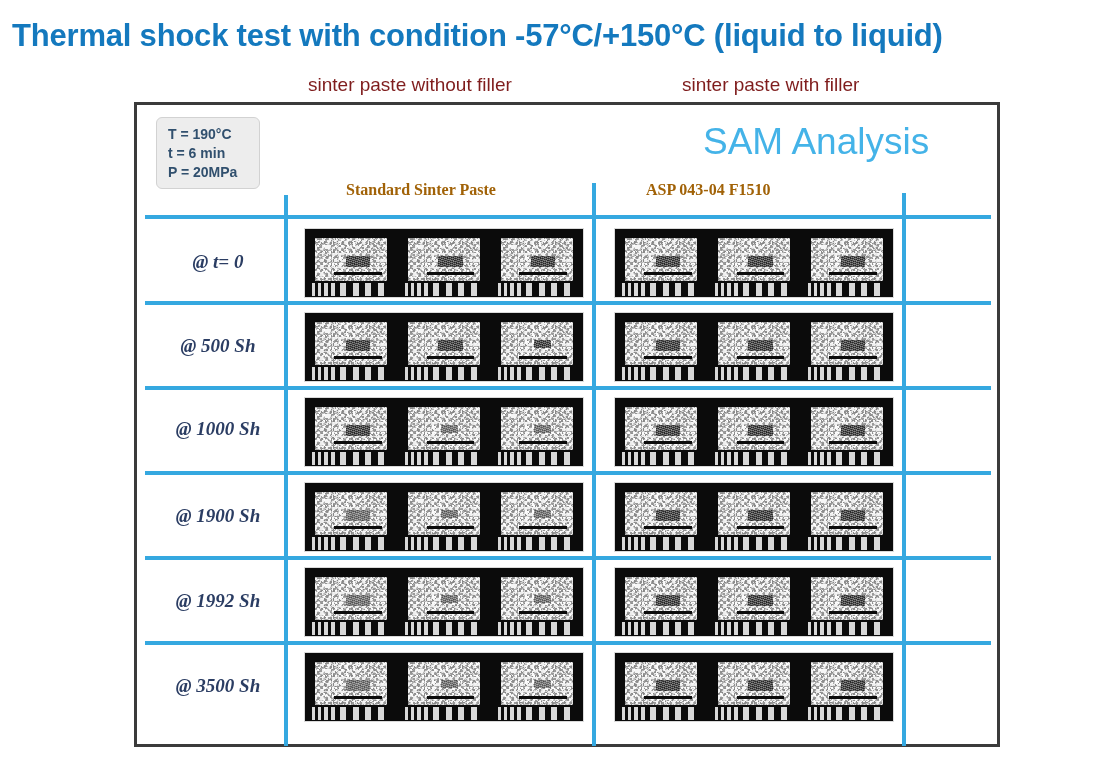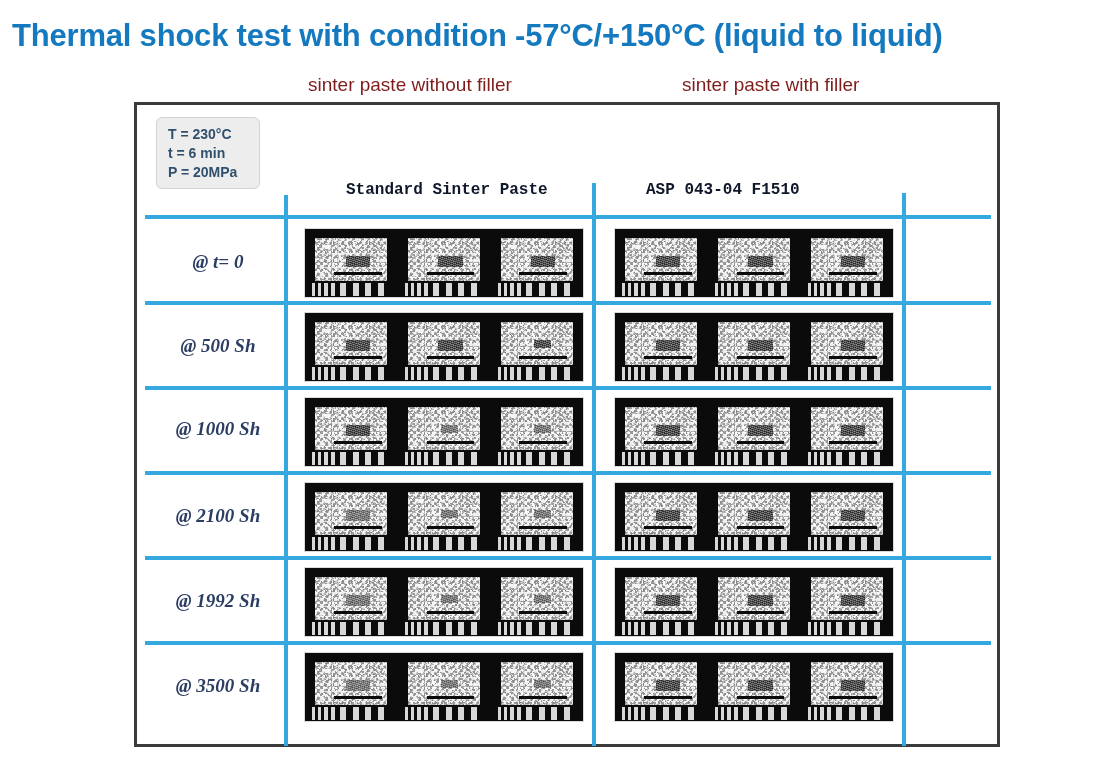--- a/index.html
+++ b/index.html
@@ -83,24 +83,24 @@
     font-family: "Liberation Sans", sans-serif;
     font-size: 37px;
     font-weight: normal;
     color: #44B3E8;
     white-space: nowrap;
   }
 
   
   .col-header {
     position: absolute;
-    font-family: Liberation Mono, monospace;
+    font-family: Liberation Serif, serif;
     font-size: 16px;
     font-weight: bold;
-    color: #0f172a;
+    color: #a16207;
     white-space: nowrap;
   }
   #col-header-left  { left: 209px; top: 76px; }
   #col-header-right { left: 509px; top: 76px; }
 
   
   .hline {
     position: absolute;
     left: 8px;
     width: 846px;
@@ -238,44 +238,45 @@
 
 <div id="slide-title">Thermal shock test with condition -57°C/+150°C (liquid to liquid)</div>
 
 <div id="caption-without-filler" class="red-caption">sinter paste without filler</div>
 
 <div id="caption-with-filler" class="red-caption">sinter paste with filler</div>
 
 <div id="panel">
 
   <div id="param-box">
-    <div class="param-line">T = 230°C</div>
+    <div class="param-line">T = 190°C</div>
     <div class="param-line">t = 6 min</div>
     <div class="param-line">P = 20MPa</div>
   </div>
 
+  <div id="sam-analysis">SAM Analysis</div>
 
   <div id="col-header-left" class="col-header">Standard Sinter Paste</div>
   <div id="col-header-right" class="col-header">ASP 043-04 F1510</div>
 
   <div class="vline" style="left:147px; top:90px;  height:551px;"></div>
   <div class="vline" style="left:455px; top:78px;  height:563px;"></div>
   <div class="vline" style="left:765px; top:88px;  height:553px;"></div>
 
   <div class="hline" style="top:110px;"></div>
   <div class="hline" style="top:196px;"></div>
   <div class="hline" style="top:281px;"></div>
   <div class="hline" style="top:366px;"></div>
   <div class="hline" style="top:451px;"></div>
   <div class="hline" style="top:536px;"></div>
 
   <div class="row-label" style="top:146px;">@ t= 0</div>
   <div class="row-label" style="top:230px;">@ 500 Sh</div>
   <div class="row-label" style="top:313px;">@ 1000 Sh</div>
-  <div class="row-label" style="top:400px;">@ 2100 Sh</div>
+  <div class="row-label" style="top:400px;">@ 1900 Sh</div>
   <div class="row-label" style="top:485px;">@ 1992 Sh</div>
   <div class="row-label" style="top:570px;">@ 3500 Sh</div>
 
   <div class="sample-strip" style="left:168px; top:124px; width:278px; height:68px;">
     <div class="strip-inner">
       <div class="chip">
         <div class="die">
             <div class="fiducial"></div>
             <div class="delam"></div>
             <div class="leadbar"></div>

